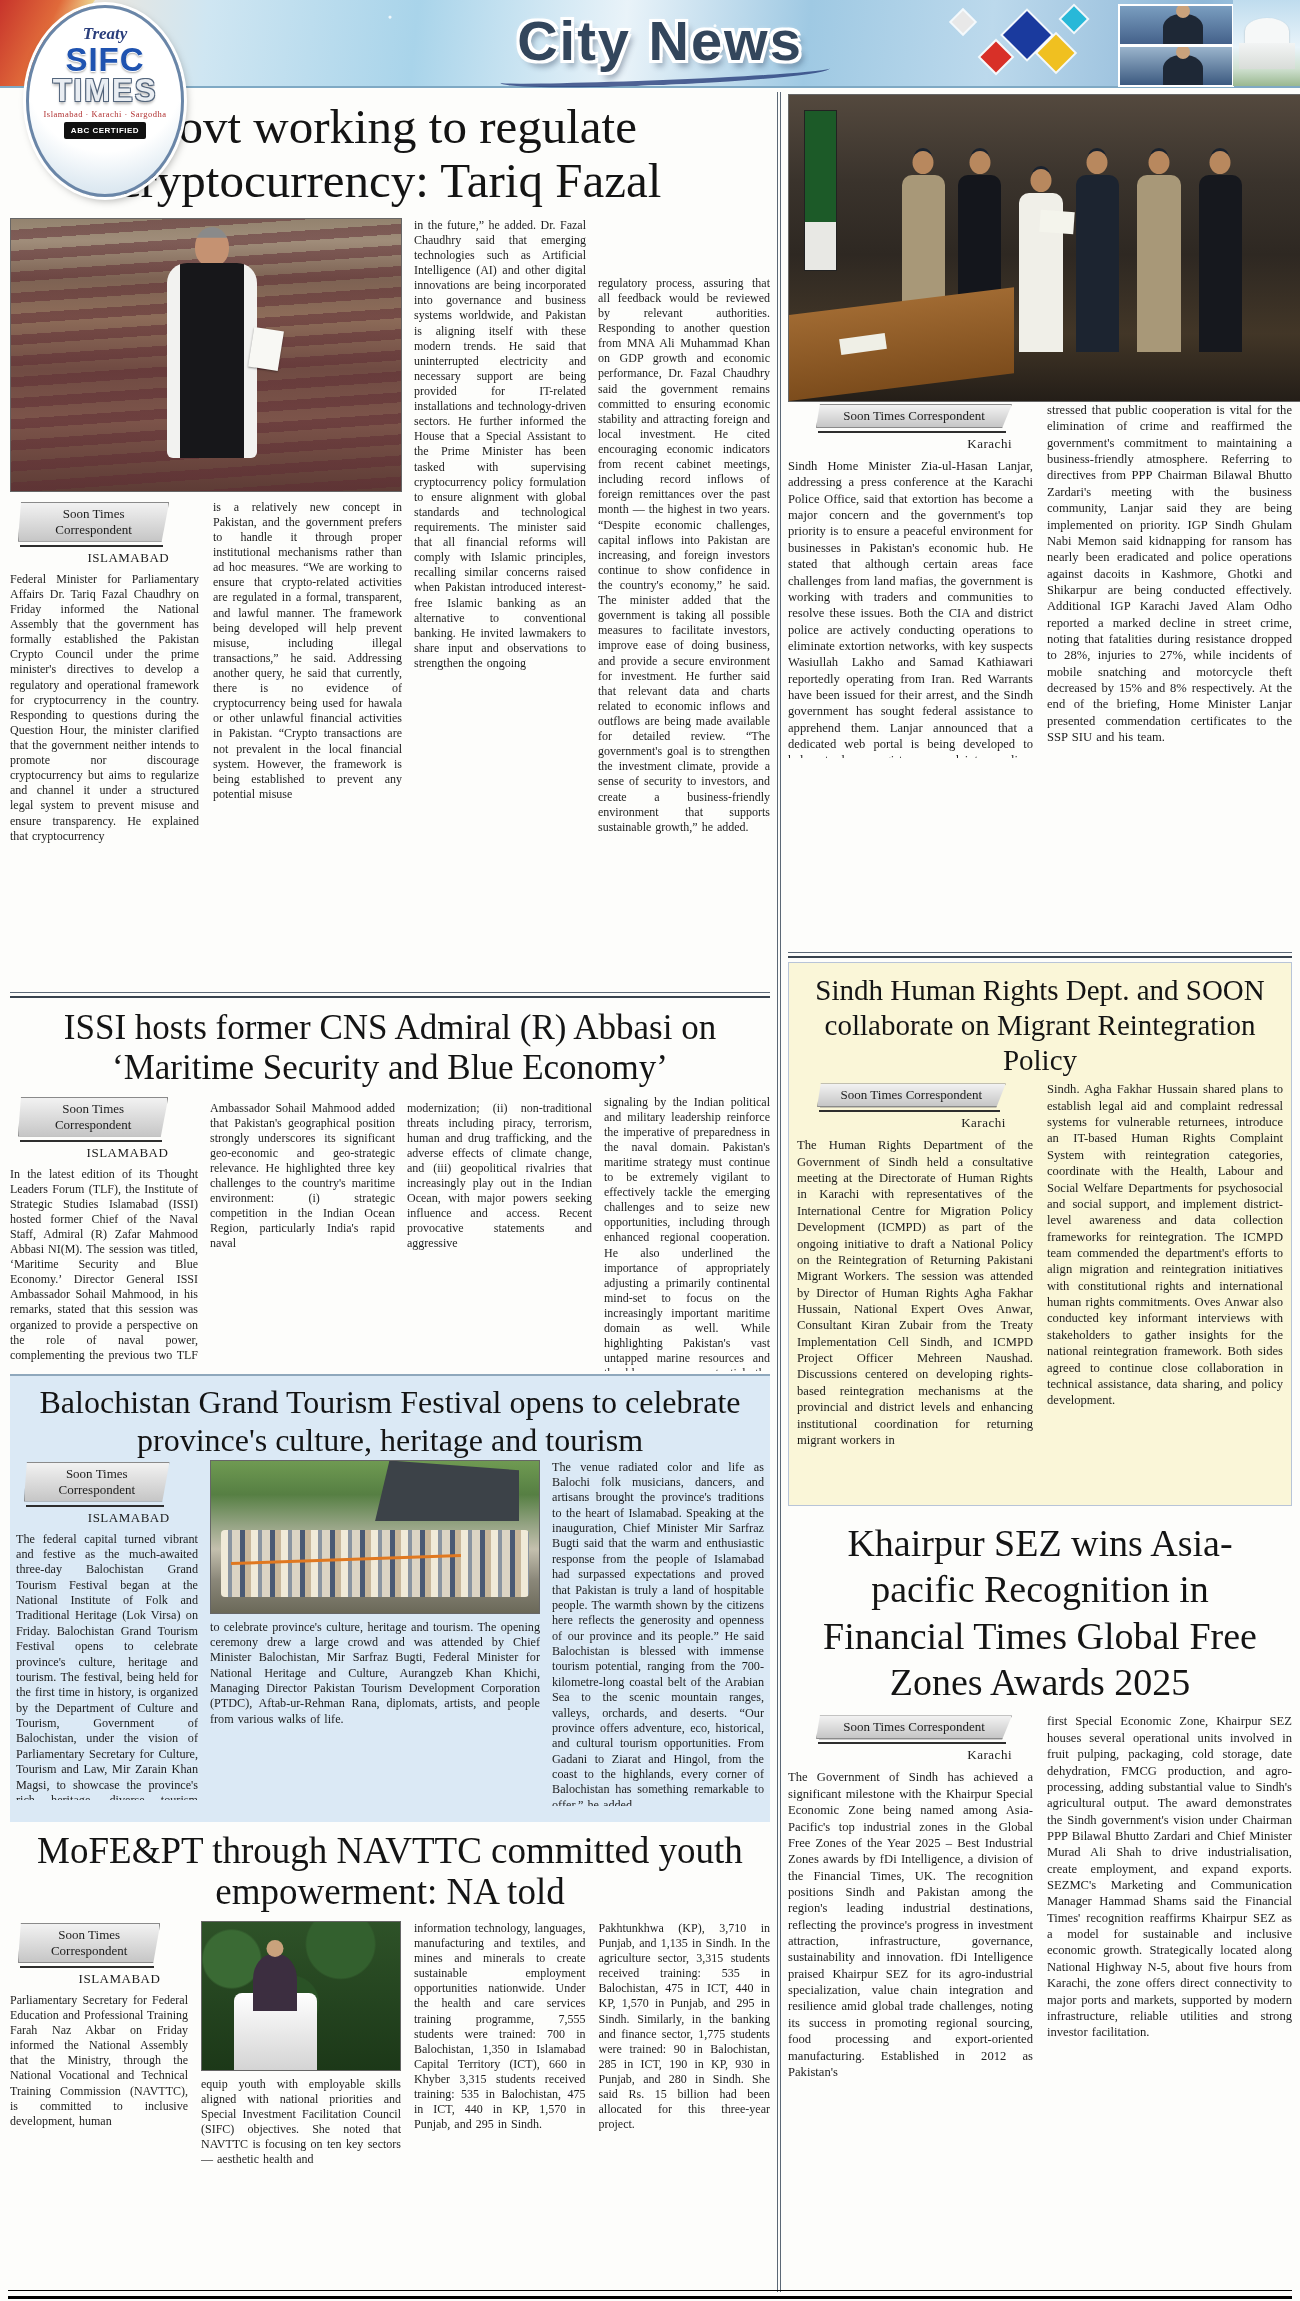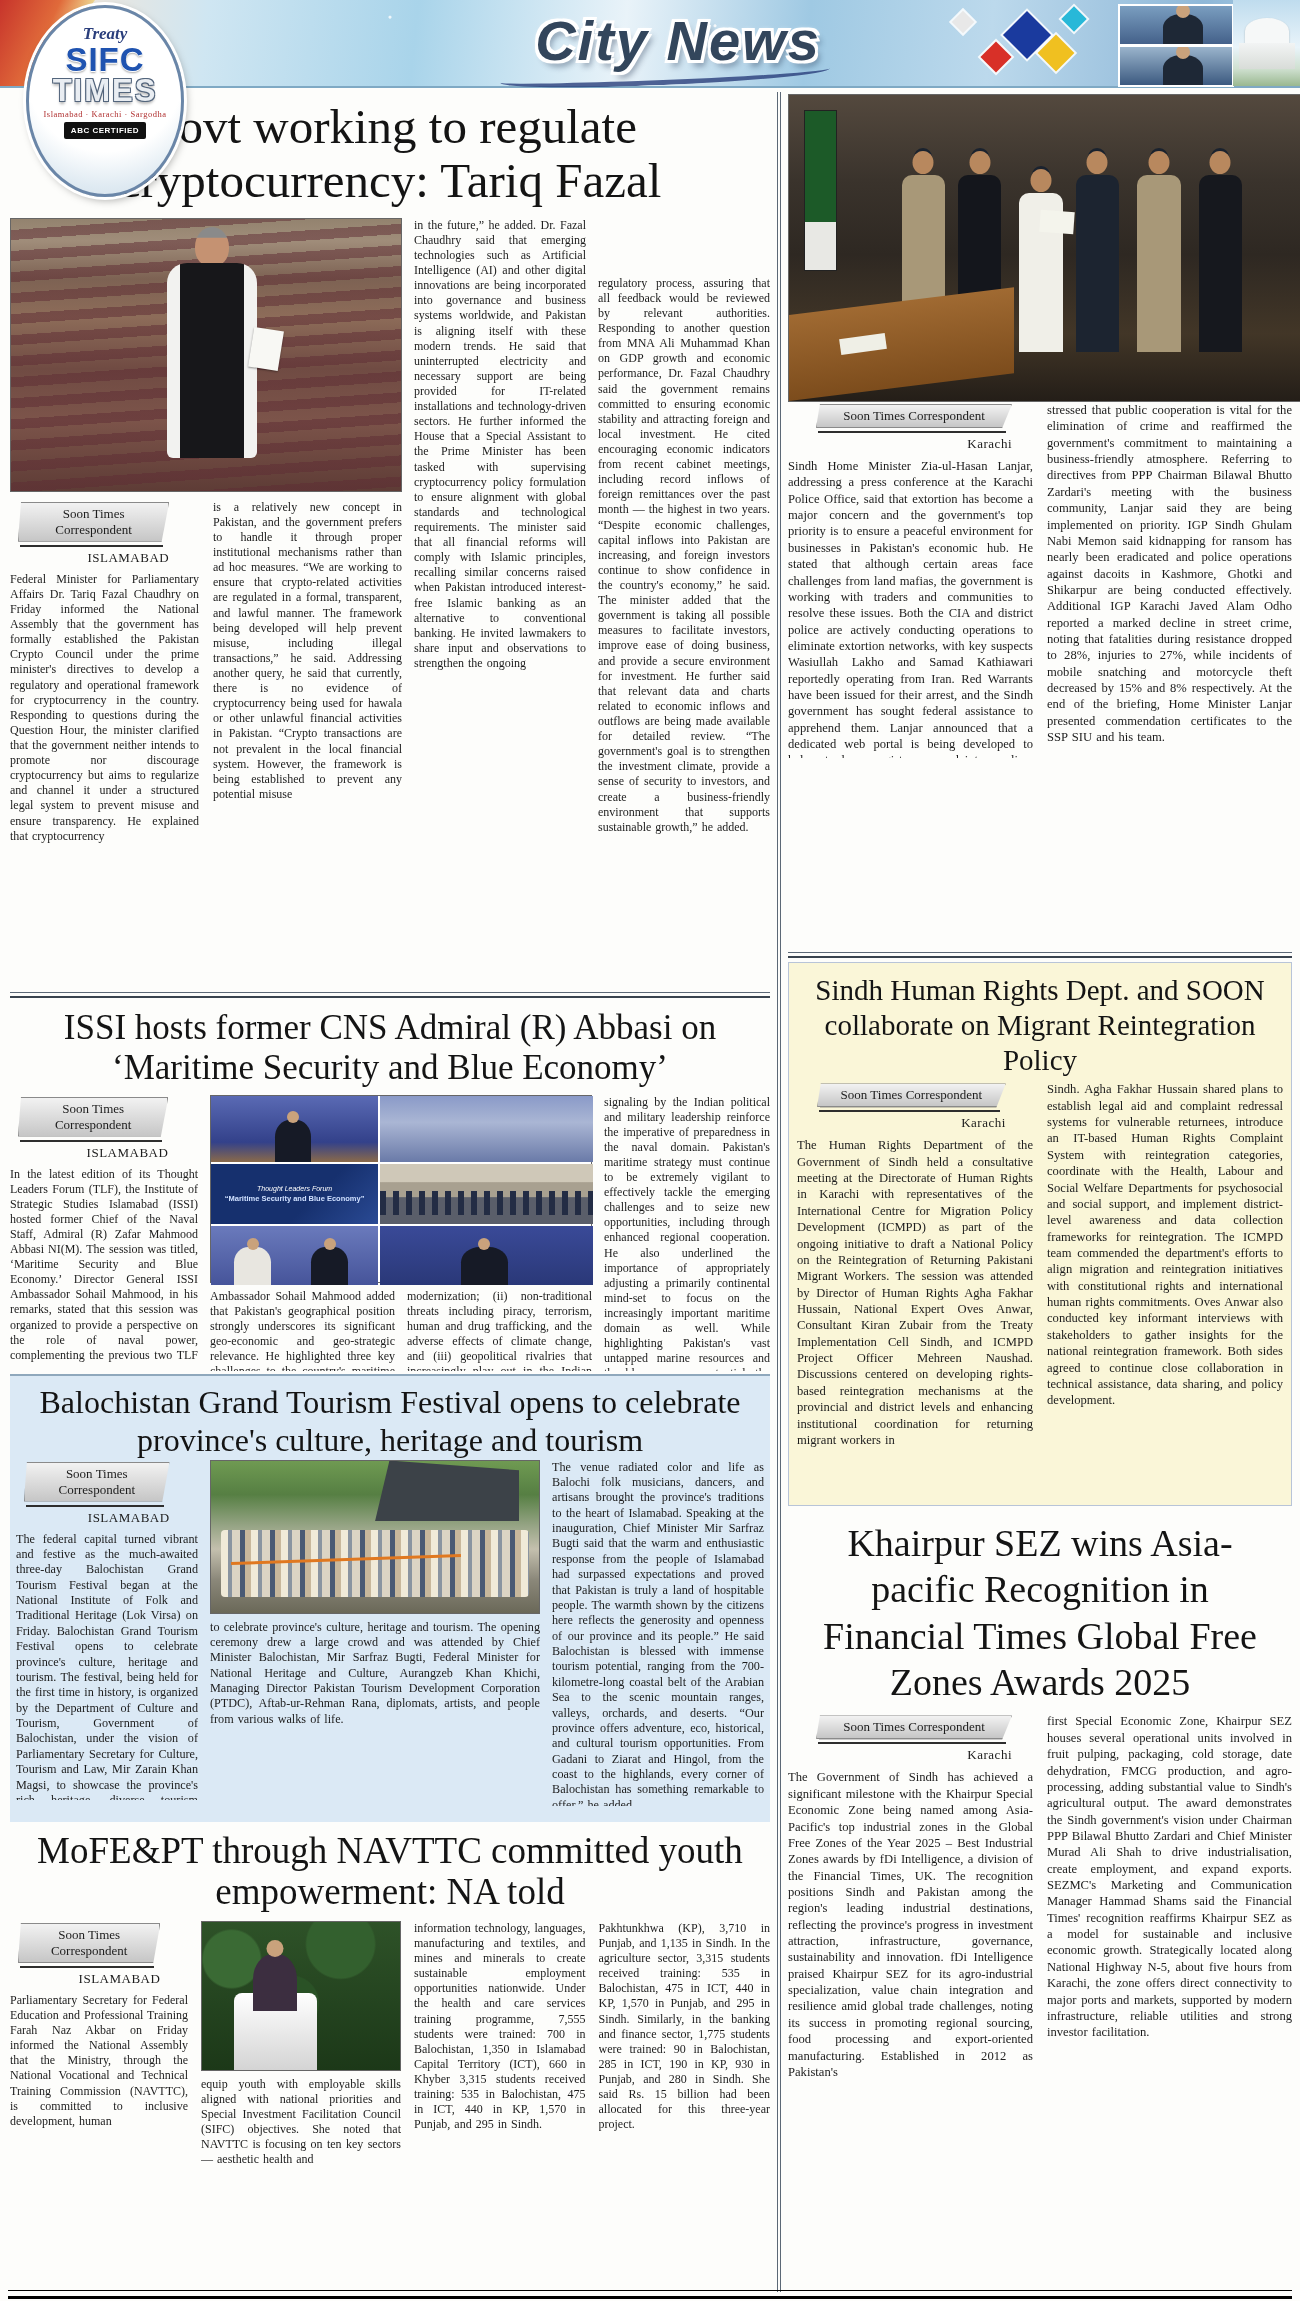--- a/index.html
+++ b/index.html
@@ -25,22 +25,22 @@
     font-size:17px;color:#2a3e7c;margin-top:16px;}
   .logo-soon{font-family:"Liberation Sans",sans-serif;font-weight:bold;font-size:33px;
     letter-spacing:1px;color:#1f53b0;line-height:.95;
     text-shadow:0 1px 0 #fff,0 2px 2px rgba(0,0,0,.35);}
   .logo-times{font-family:"Liberation Sans",sans-serif;font-weight:bold;font-size:31px;
     letter-spacing:2px;color:#e9edf2;line-height:1.0;
     text-shadow:-1px -1px 0 #53657c,1px -1px 0 #53657c,-1px 1px 0 #53657c,1px 1px 0 #53657c,0 3px 3px rgba(0,0,0,.3);}
   .logo-cities{font-size:8.5px;color:#b03030;margin-top:3px;letter-spacing:.5px;}
   .logo-badge{display:inline-block;background:#111;color:#fff;font-family:"Liberation Sans",sans-serif;
     font-weight:bold;font-size:8px;padding:4px 7px;margin-top:3px;border-radius:2px;letter-spacing:.5px;}
-  .paper-title{position:absolute;left:428px;top:8px;width:500px;text-align:center;
-    font-family:"Liberation Sans",sans-serif;font-weight:bold;font-style:italic;font-size:56px;
+  .paper-title{position:absolute;left:410px;top:8px;width:500px;text-align:center;
+    font-family:"Liberation Sans",sans-serif;font-weight:bold;font-size:56px;
     color:#33465c;letter-spacing:2px;
     text-shadow:-3px -3px 0 #fff,3px -3px 0 #fff,-3px 3px 0 #fff,3px 3px 0 #fff,0 0 6px #fff,4px 6px 6px rgba(20,40,70,.45);}
   .title-swoosh{position:absolute;left:500px;top:66px;width:330px;height:14px;border-bottom:5px solid #2a3f7c;
     border-radius:0 0 70% 50%;transform:rotate(-2deg);opacity:.8;}
   .diamond{position:absolute;transform:rotate(45deg);box-shadow:0 0 0 2px rgba(255,255,255,.85);}
   .d1{left:1010px;top:18px;width:34px;height:34px;background:#1a3a9e;}
   .d2{left:1043px;top:40px;width:26px;height:26px;background:#f0c020;}
   .d3{left:985px;top:46px;width:22px;height:22px;background:#d83028;}
   .d4{left:1065px;top:10px;width:18px;height:18px;background:#28b8d8;}
   .d5{left:955px;top:14px;width:16px;height:16px;background:#e8e8e8;}
@@ -268,38 +268,20 @@
       <div class="issi-body">
         <div class="issi-c1">
           <div class="byline-wrap">
             <div class="byline-box">Soon Times Correspondent</div>
             <div class="byline-rule"></div>
             <div class="dateline">ISLAMABAD</div>
           </div>
           <div class="col" style="height:196px;">In the latest edition of its Thought Leaders Forum (TLF), the Institute of Strategic Studies Islamabad (ISSI) hosted former Chief of the Naval Staff, Admiral (R) Zafar Mahmood Abbasi NI(M). The session was titled, ‘Maritime Security and Blue Economy.’ Director General ISSI Ambassador Sohail Mahmood, in his remarks, stated that this session was organized to provide a perspective on the role of naval power, complementing the previous two TLF sessions held in the backdrop of May 2025 conflict between India and Pakistan. It was also designed to have an informed discourse on the challenges in the way of effectively harnessing Pakistan's ‘blue economy’ potential, said a press release issued on Friday.</div>
         </div>
         <div class="issi-mid">
-          <div class="issi-collage">
-            <div class="tile t1">
-                <div class="tf p1"></div>
-              </div>
-            <div class="tile t2"></div>
-            <div class="tile t4">
-              <div class="s1">Thought Leaders Forum</div>
-              <div class="s2">“Maritime Security and Blue Economy”</div>
-            </div>
-            <div class="tile t5"></div>
-            <div class="tile t3">
-                <div class="tf p2"></div>
-                <div class="tf p3"></div>
-              </div>
-            <div class="tile t6">
-                <div class="tf p1"></div>
-              </div>
-          </div>
           <div class="issi-below">
             <div class="col">Ambassador Sohail Mahmood added that Pakistan's geographical position strongly underscores its significant geo-economic and geo-strategic relevance. He highlighted three key challenges to the country's maritime environment: (i) strategic competition in the Indian Ocean Region, particularly India's rapid naval</div>
             <div class="col">modernization; (ii) non-traditional threats including piracy, terrorism, human and drug trafficking, and the adverse effects of climate change, and (iii) geopolitical rivalries that increasingly play out in the Indian Ocean, with major powers seeking influence and access. Recent provocative statements and aggressive</div>
           </div>
         </div>
         <div class="col issi-c4">signaling by the Indian political and military leadership reinforce the imperative of preparedness in the naval domain. Pakistan's maritime strategy must continue to be extremely vigilant to effectively tackle the emerging challenges and to seize new opportunities, including through enhanced regional cooperation. He also underlined the importance of appropriately adjusting a primarily continental mind-set to focus on the increasingly important maritime domain as well. While highlighting Pakistan's vast untapped marine resources and the blue economy potential, the DG ISSI noted several structural challenges, including an inadequate regulatory framework, a fragile institutional setup, limited maritime infrastructure, security concerns, technological lag, insufficient human expertise.</div>
       </div>
     </section>
 
     <section class="baloch">

